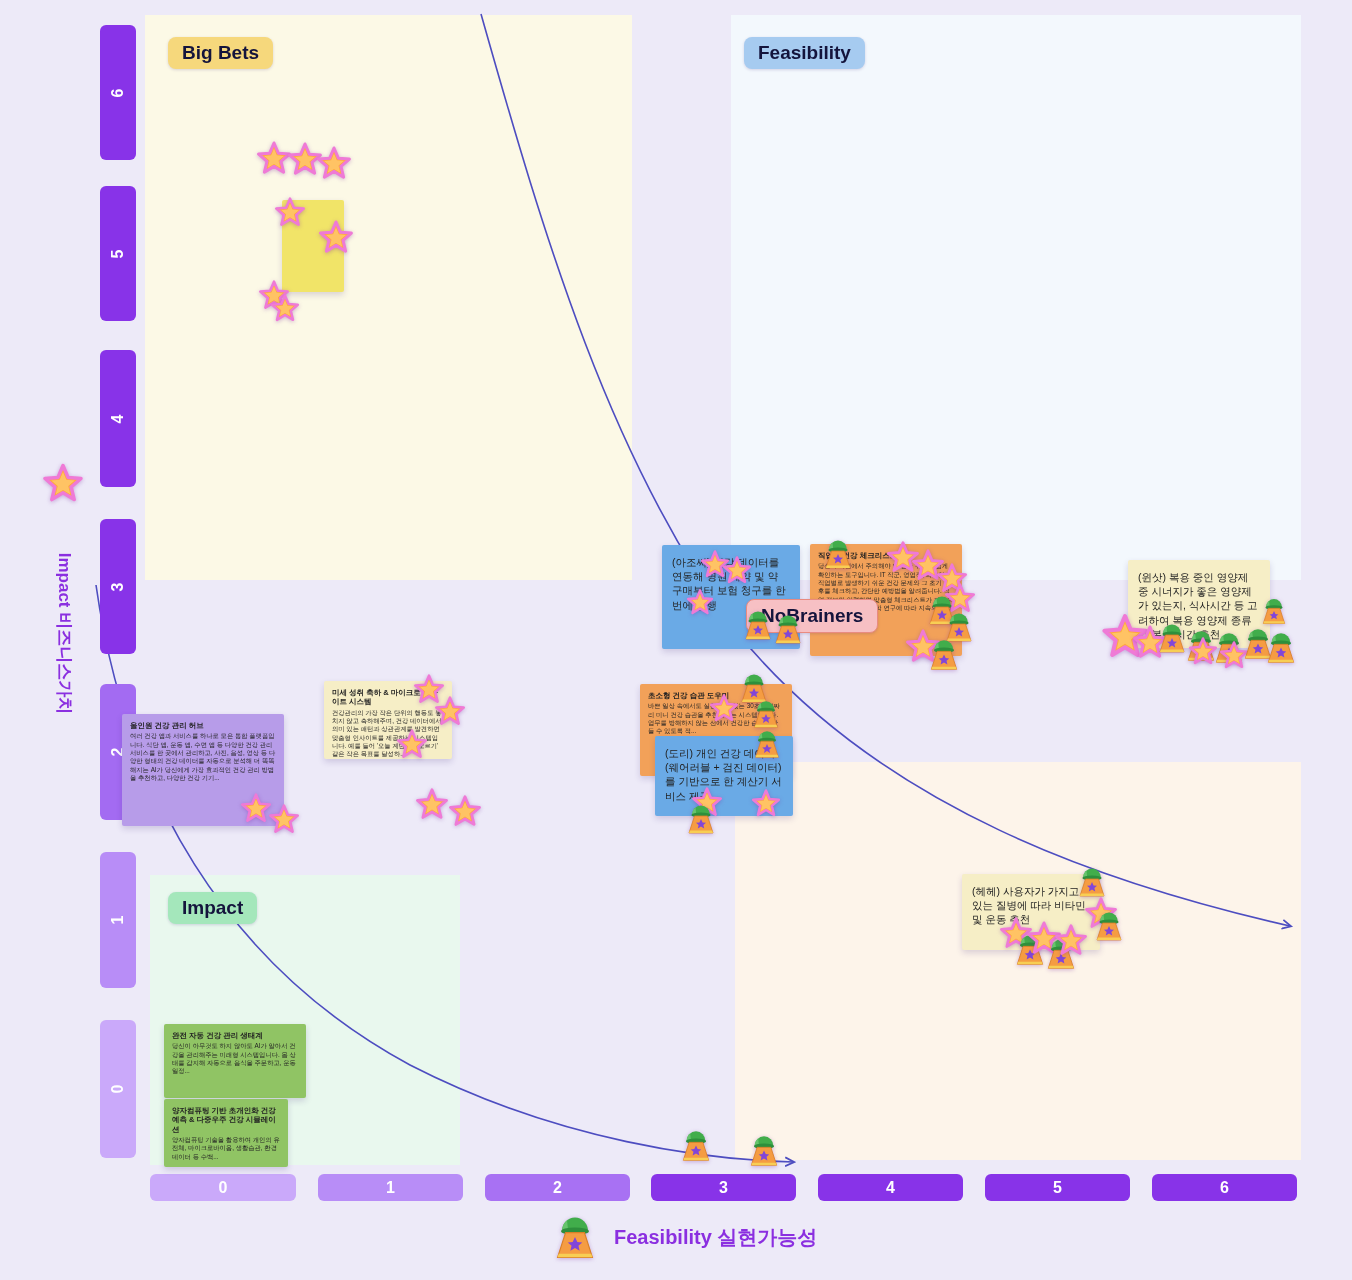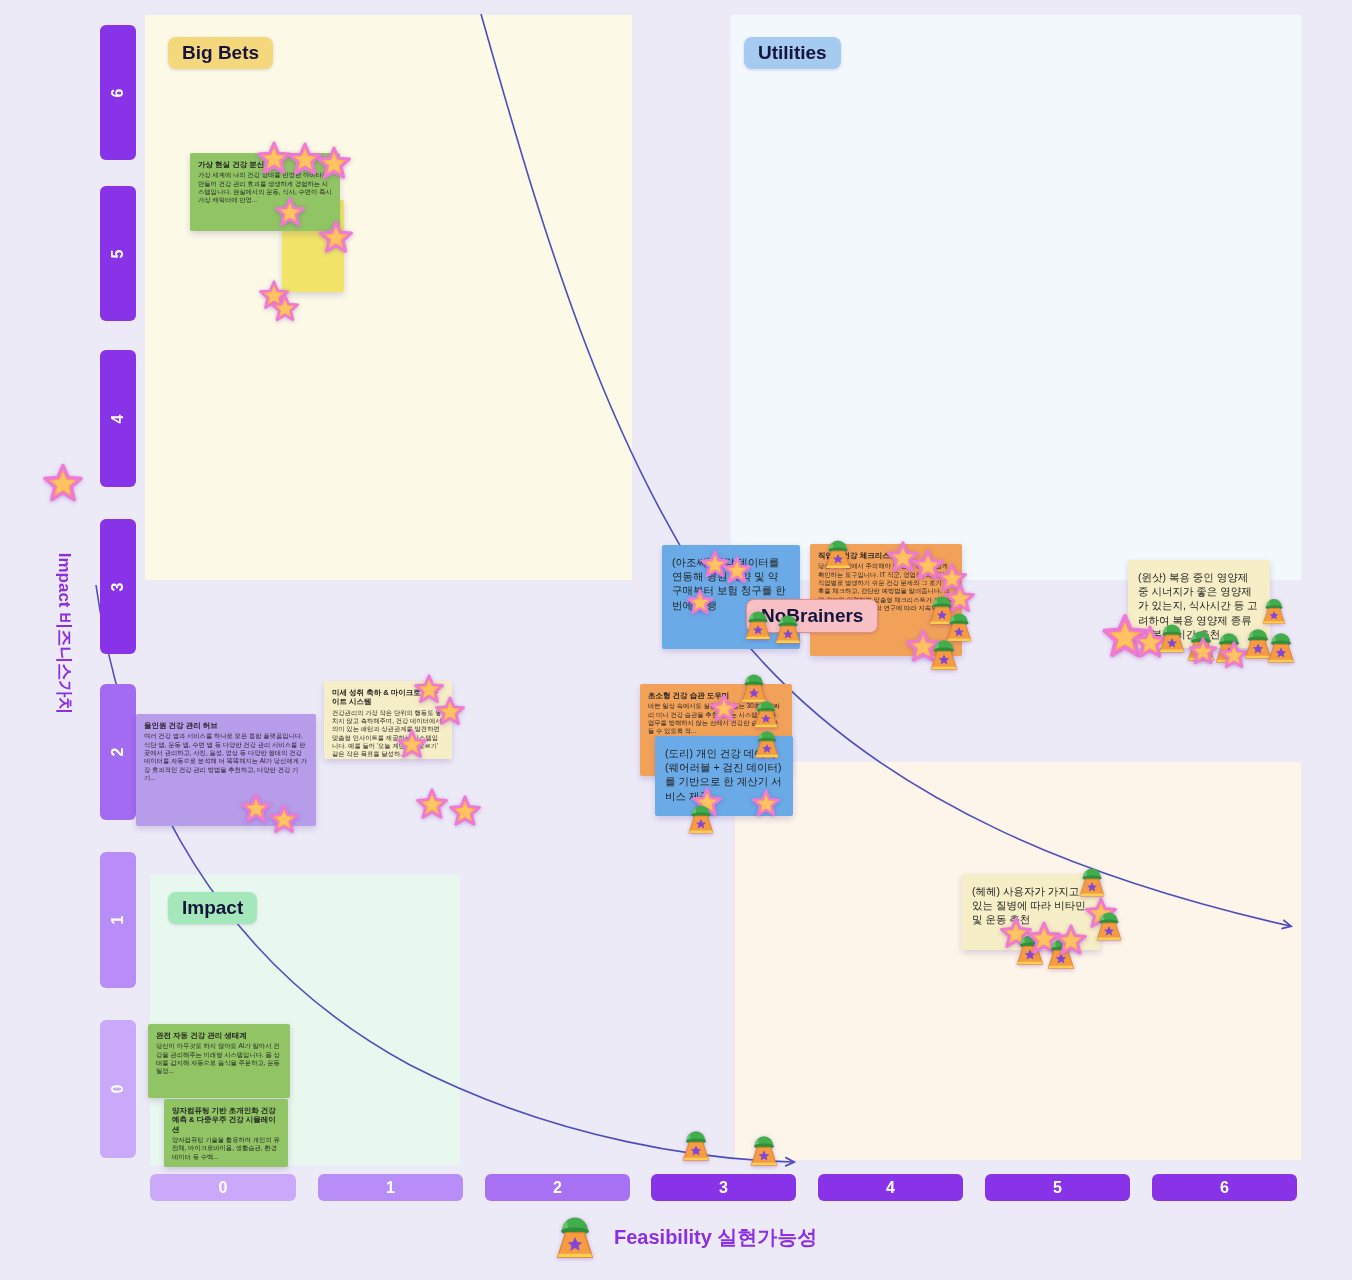--- a/index.html
+++ b/index.html
@@ -130,27 +130,23 @@
     <svg width="54" height="58" viewBox="0 0 36 40">
         <use href="#sym-ufo"></use>
       </svg>
     <span class="label">Feasibility 실현가능성</span>
   </div>
 
   <div class="note yellow" style="left:282px;top:200px;width:62px;height:92px">
     <div class="note-body"></div>
   </div>
 
-  <div class="note green" style="left:190px;top:153px;width:150px;height:78px">
-    <div class="note-title">가상 현실 건강 분신</div>
-    <div class="note-body">가상 세계에 나의 건강 상태를 반영한 아바타를 만들어 건강 관리 효과를 생생하게 경험하는 시스템입니다. 현실에서의 운동, 식사, 수면이 즉시 가상 캐릭터에 반영...</div>
-  </div>
-
-
-  <div class="note purple" style="left:136px;top:714px;width:180px;height:112px">
+
+
+  <div class="note purple" style="left:122px;top:714px;width:162px;height:112px">
     <div class="note-title">올인원 건강 관리 허브</div>
     <div class="note-body">여러 건강 앱과 서비스를 하나로 모은 통합 플랫폼입니다. 식단 앱, 운동 앱, 수면 앱 등 다양한 건강 관리 서비스를 한 곳에서 관리하고, 사진, 음성, 영상 등 다양한 형태의 건강 데이터를 자동으로 분석해 더 똑똑해지는 AI가 당신에게 가장 효과적인 건강 관리 방법을 추천하고, 다양한 건강 기기...</div>
   </div>
 
   <div class="note cream" style="left:324px;top:681px;width:128px;height:78px">
     <div class="note-title">미세 성취 축하 &amp; 마이크로 인사이트 시스템</div>
     <div class="note-body">건강관리의 가장 작은 단위의 행동도 놓치지 않고 축하해주며, 건강 데이터에서 의미 있는 패턴과 상관관계를 발견하면 맞춤형 인사이트를 제공하는 시스템입니다. 예를 들어 '오늘 계단 3층 오르기' 같은 작은 목표를 달성하...</div>
   </div>
 
 
@@ -173,33 +169,33 @@
   </div>
 
   <div class="note cream idea" style="left:1128px;top:560px;width:142px;height:88px">
     <div class="note-body">(윈삿) 복용 중인 영양제 중 시너지가 좋은 영양제가 있는지, 식사시간 등 고려하여 복용 영양제 종류와 복용 시간 추천</div>
   </div>
 
   <div class="note cream idea" style="left:962px;top:874px;width:138px;height:76px">
     <div class="note-body">(헤헤) 사용자가 가지고 있는 질병에 따라 비타민 및 운동 추천</div>
   </div>
 
-  <div class="note green" style="left:148px;top:1024px;width:142px;height:74px">
+  <div class="note green" style="left:164px;top:1024px;width:142px;height:74px">
     <div class="note-title">완전 자동 건강 관리 생태계</div>
     <div class="note-body">당신이 아무것도 하지 않아도 AI가 알아서 건강을 관리해주는 미래형 시스템입니다. 몸 상태를 감지해 자동으로 음식을 주문하고, 운동 일정...</div>
   </div>
 
   <div class="note green" style="left:164px;top:1099px;width:124px;height:68px">
     <div class="note-title">양자컴퓨팅 기반 초개인화 건강 예측 &amp; 다중우주 건강 시뮬레이션</div>
     <div class="note-body">양자컴퓨팅 기술을 활용하여 개인의 유전체, 마이크로바이옴, 생활습관, 환경 데이터 등 수백...</div>
   </div>
 
 
   <div class="chip bigbets" style="left:168px;top:37px">Big Bets</div>
-  <div class="chip nobrainers" style="left:744px;top:37px">Utilities</div>
+  <div class="chip nobrainers" style="left:744px;top:37px">Feasibility</div>
   <div class="chip unwise" style="left:168px;top:892px">Impact</div>
   <div class="chip utilities" style="left:746px;top:599px">NoBrainers</div>
 
   <div class="sticker-layer">
       <div class="sticker" style="left: 256px; top: 140px; width: 36px; height: 36px;"><svg width="100%" height="100%" viewBox="0 0 36 36">
           <use href="#sym-star"></use>
         </svg></div>
       <div class="sticker" style="left: 287px; top: 141px; width: 36px; height: 36px;"><svg width="100%" height="100%" viewBox="0 0 36 36">
           <use href="#sym-star"></use>
         </svg></div>

